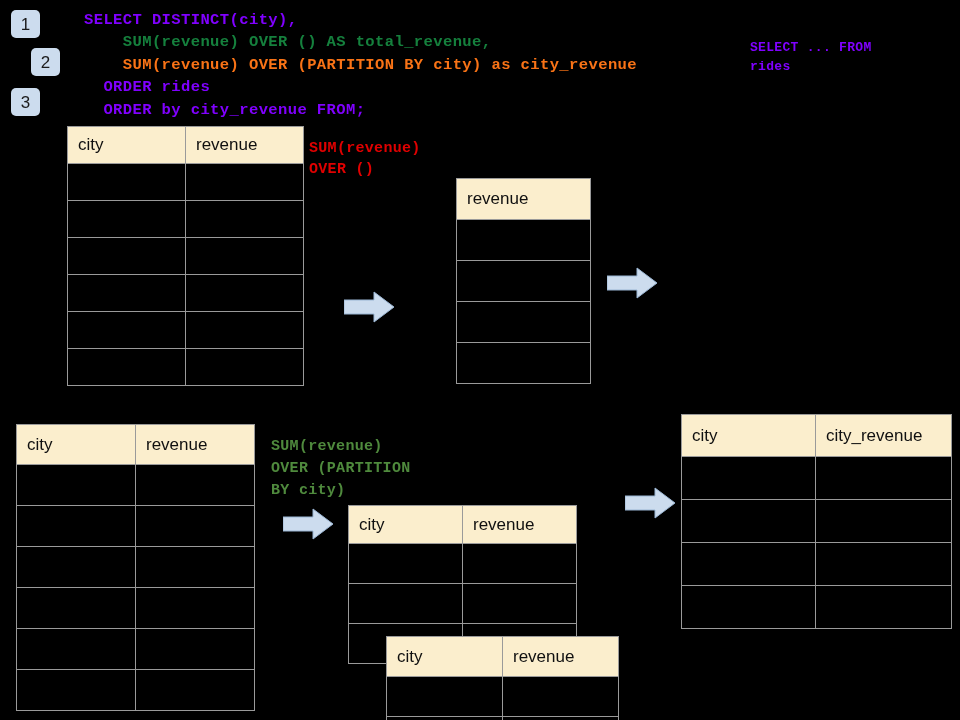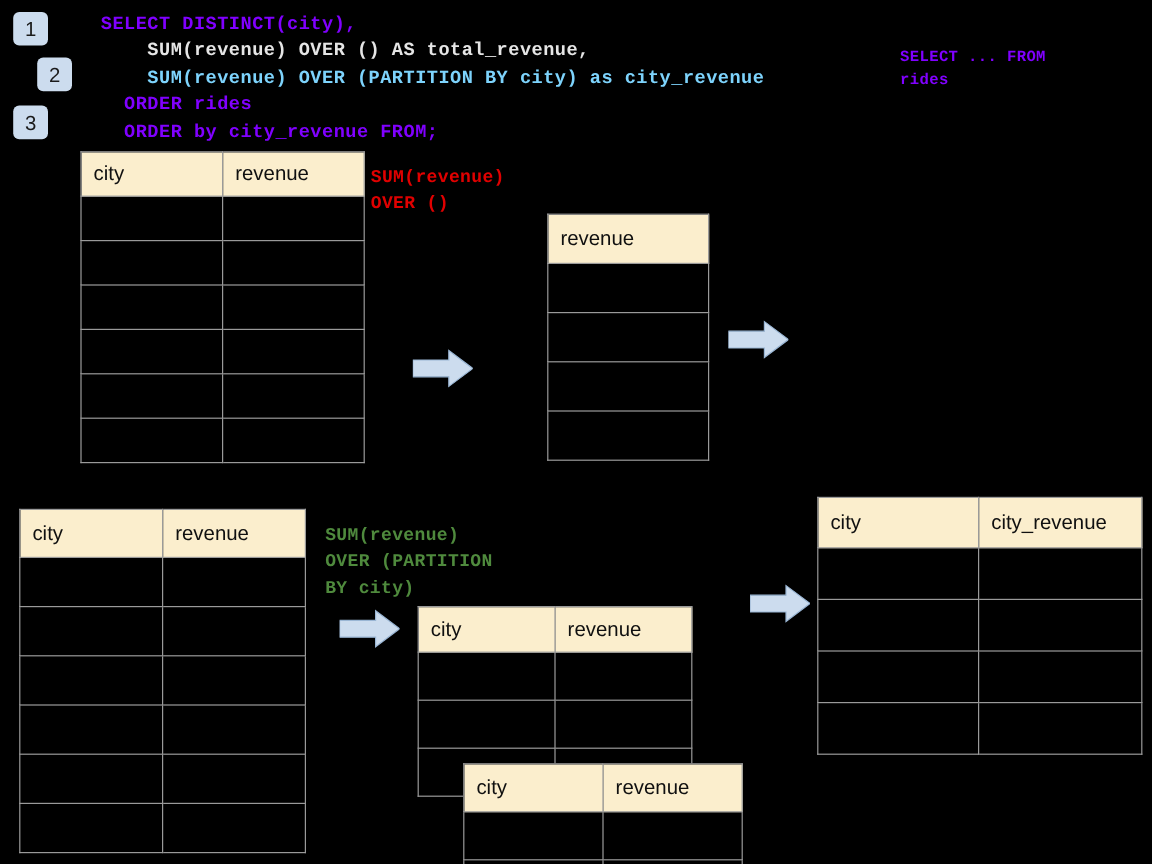--- a/index.html
+++ b/index.html
@@ -38,22 +38,22 @@
     font-weight: bold;
     white-space: pre;
     letter-spacing: 0.4px;
   }
   .code-main {
     left: 84px; top: 9px;
     font-size: 15.5px;
     line-height: 22.4px;
   }
   .c-purple { color: #8000ff; text-align: center; }
-  .c-red    { color: #e5e5e5; }
-  .c-green  { color: #7dd3fc; }
+  .c-red    { color: #15803d; }
+  .c-green  { color: #f97316; }
 
   .note {
     position: absolute;
     font-family: "Liberation Mono", monospace;
     font-weight: bold;
     white-space: pre;
     line-height: 19px;
     letter-spacing: 0.3px;
   }
   .note-topright { left: 750px; top: 38px; font-size: 13px; color: #8000ff; }

